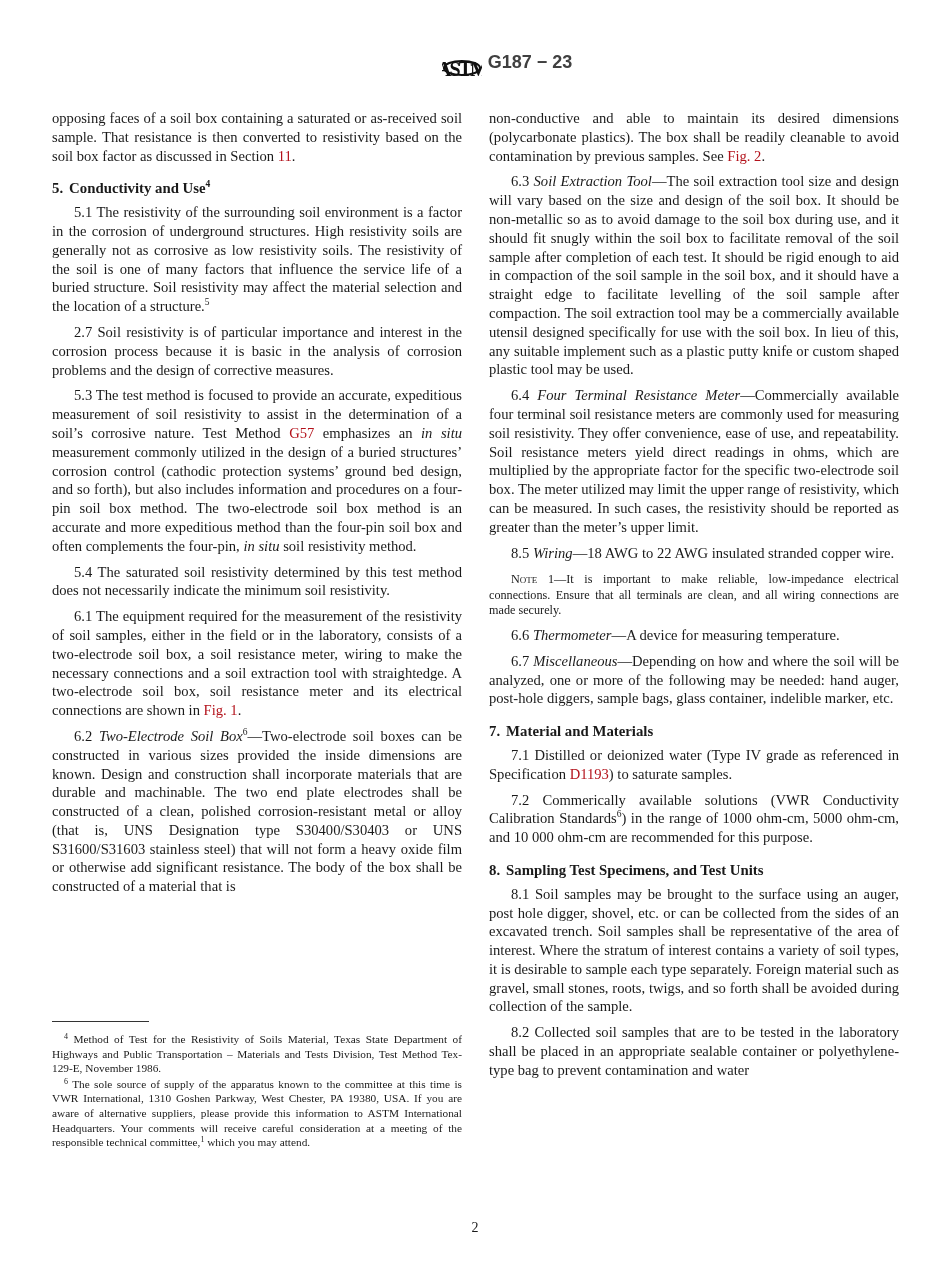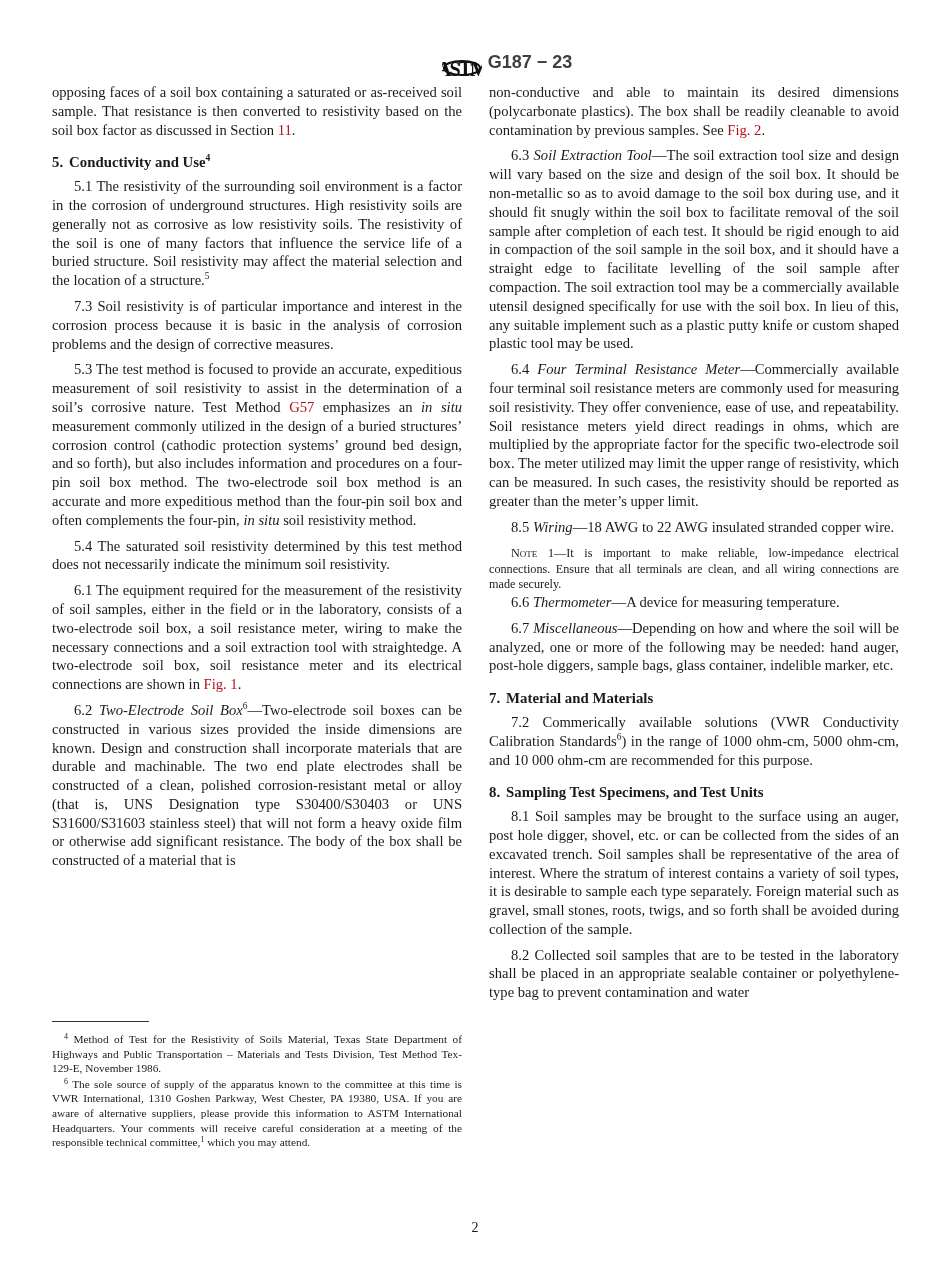--- a/index.html
+++ b/index.html
@@ -11,39 +11,39 @@
     .header {
       position: absolute; top: 52px; left: 0; width: 950px; height: 34px;
       display: flex; justify-content: center; gap: 6px; padding-left: 32px;
     }
     .logo { width: 40px; height: 32px; }
     .designation {
       font-family: "Liberation Sans", "DejaVu Sans", sans-serif;
       font-weight: bold; font-size: 18px; color: #404040;
     }
     .col {
-      position: absolute; top: 83px; width: 410px;
+      position: absolute; top: 109px; width: 410px;
       font-size: 14.6px; line-height: 18.8px; text-align: justify;
       hyphens: manual;
       font-family: Liberation Serif, serif;
     }
     .col.left { left: 52px; }
     .col.right { left: 489px; }
     p { margin: 0 0 7px 0; text-indent: 0; }
     p.para { text-indent: 22px; }
     p.first { text-indent: 0; }
     h2 {
       font-size: 14.8px; font-weight: bold; margin: 14px 0 5px 0; line-height: 18.8px;
     }
     h2 .num { margin-right: 6px; }
     .link { color: #b3121b; }
     sup { font-size: 9.5px; line-height: 0; vertical-align: 6px; }
     em { font-style: italic; }
     .note {
-      font-size: 12.2px; line-height: 15.2px; text-indent: 22px; margin: 10px 0 1px 0;
+      font-size: 12.2px; line-height: 15.2px; text-indent: 22px; margin: 10px 0 8px 0;
     }
     .note .smallcaps { font-variant: small-caps; }
     .footnotes {
       position: absolute; left: 52px; top: 1021px; width: 410px;
     }
     .fn-rule { width: 97px; height: 1px; background: #333; margin-bottom: 10px; }
     .fn {
       font-size: 11.3px; line-height: 14.6px; text-align: justify; text-indent: 12px; margin: 0 0 1px 0;
     }
     .fn sup { font-size: 8px; vertical-align: 4px; }
@@ -60,21 +60,21 @@
     <text x="20" y="24" text-anchor="middle" font-family="Liberation Serif, serif" font-weight="bold" font-size="20" fill="#111" letter-spacing="-2">ASTM</text>
   </svg>
   <span class="designation">G187 − 23</span>
 </div>
 
 <div class="col left">
   <p class="first"><span>opposing faces of a soil box containing a saturated or as-received soil sample. That resistance is then converted to resistivity based on the soil box factor as discussed in Section </span><span class="link">11</span><span>.</span></p>
 
   <h2><span class="num">5.</span><span>Conductivity and Use</span><sup>4</sup></h2>
   <p class="para"><span>5.1  The resistivity of the surrounding soil environment is a factor in the corrosion of underground structures. High resistivity soils are generally not as corrosive as low resistivity soils. The resistivity of the soil is one of many factors that influence the service life of a buried structure. Soil resistivity may affect the material selection and the location of a structure.</span><sup>5</sup></p>
-  <p class="para">7.3  Soil resistivity is of particular importance and interest in the corrosion process because it is basic in the analysis of corrosion problems and the design of corrective measures.</p>
+  <p class="para">2.7  Soil resistivity is of particular importance and interest in the corrosion process because it is basic in the analysis of corrosion problems and the design of corrective measures.</p>
   <p class="para"><span>5.3 The test method is focused to provide an accurate, expeditious measurement of soil resistivity to assist in the determination of a soil’s corrosive nature. Test Method </span><span class="link">G57</span><span> emphasizes an </span><em>in situ</em><span> measurement commonly utilized in the design of a buried structures’ corrosion control (cathodic protection systems’ ground bed design, and so forth), but also includes information and procedures on a four-pin soil box method. The two-electrode soil box method is an accurate and more expeditious method than the four-pin soil box and often complements the four-pin, </span><em>in situ</em><span> soil resistivity method.</span></p>
   <p class="para">5.4 The saturated soil resistivity determined by this test method does not necessarily indicate the minimum soil resistivity.</p>
 
   <p class="para"><span>6.1 The equipment required for the measurement of the resistivity of soil samples, either in the field or in the laboratory, consists of a two-electrode soil box, a soil resistance meter, wiring to make the necessary connections and a soil extraction tool with straightedge. A two-electrode soil box, soil resistance meter and its electrical connections are shown in </span><span class="link">Fig. 1</span><span>.</span></p>
   <p class="para"><span>6.2  </span><em>Two-Electrode Soil Box</em><sup>6</sup><span>—Two-electrode soil boxes can be constructed in various sizes provided the inside dimensions are known. Design and construction shall incorporate materials that are durable and machinable. The two end plate electrodes shall be constructed of a clean, polished corrosion-resistant metal or alloy (that is, UNS Designation type S30400/S30403 or UNS S31600/S31603 stainless steel) that will not form a heavy oxide film or otherwise add significant resistance. The body of the box shall be constructed of a material that is</span></p>
 </div>
 
 <div class="footnotes">
   <div class="fn-rule"></div>
   <p class="fn"><sup>4</sup> <span>Method of Test for the Resistivity of Soils Material, Texas State Department of Highways and Public Transportation – Materials and Tests Division, Test Method Tex-129-E, November 1986.</span></p>
@@ -84,20 +84,21 @@
 <div class="col right">
   <p class="first"><span>non-conductive and able to maintain its desired dimensions (polycarbonate plastics). The box shall be readily cleanable to avoid contamination by previous samples. See </span><span class="link">Fig. 2</span><span>.</span></p>
   <p class="para"><span>6.3  </span><em>Soil Extraction Tool</em><span>—The soil extraction tool size and design will vary based on the size and design of the soil box. It should be non-metallic so as to avoid damage to the soil box during use, and it should fit snugly within the soil box to facilitate removal of the soil sample after completion of each test. It should be rigid enough to aid in compaction of the soil sample in the soil box, and it should have a straight edge to facilitate levelling of the soil sample after compaction. The soil extraction tool may be a commercially available utensil designed specifically for use with the soil box. In lieu of this, any suitable implement such as a plastic putty knife or custom shaped plastic tool may be used.</span></p>
   <p class="para"><span>6.4  </span><em>Four Terminal Resistance Meter</em><span>—Commercially available four terminal soil resistance meters are commonly used for measuring soil resistivity. They offer convenience, ease of use, and repeatability. Soil resistance meters yield direct readings in ohms, which are multiplied by the appropriate factor for the specific two-electrode soil box. The meter utilized may limit the upper range of resistivity, which can be measured. In such cases, the resistivity should be reported as greater than the meter’s upper limit.</span></p>
   <p class="para"><span>8.5  </span><em>Wiring</em><span>—18 AWG to 22 AWG insulated stranded copper wire.</span></p>
   <p class="note"><span class="smallcaps">Note 1</span><span>—It is important to make reliable, low-impedance electrical connections. Ensure that all terminals are clean, and all wiring connections are made securely.</span></p>
   <p class="para"><span>6.6  </span><em>Thermometer</em><span>—A device for measuring temperature.</span></p>
   <p class="para"><span>6.7  </span><em>Miscellaneous</em><span>—Depending on how and where the soil will be analyzed, one or more of the following may be needed: hand auger, post-hole diggers, sample bags, glass container, indelible marker, etc.</span></p>
 
   <h2><span class="num">7.</span><span>Material and Materials</span></h2>
+  <p class="para"><span>7.1 Distilled or deionized water (Type IV grade as referenced in Specification </span><span class="link">D1193</span><span>) to saturate samples.</span></p>
   <p class="para"><span>7.2 Commerically available solutions (VWR Conductivity Calibration Standards</span><sup>6</sup><span>) in the range of 1000 ohm-cm, 5000 ohm-cm, and 10 000 ohm-cm are recommended for this purpose.</span></p>
 
   <h2><span class="num">8.</span><span>Sampling Test Specimens, and Test Units</span></h2>
   <p class="para">8.1 Soil samples may be brought to the surface using an auger, post hole digger, shovel, etc. or can be collected from the sides of an excavated trench. Soil samples shall be representative of the area of interest. Where the stratum of interest contains a variety of soil types, it is desirable to sample each type separately. Foreign material such as gravel, small stones, roots, twigs, and so forth shall be avoided during collection of the sample.</p>
   <p class="para">8.2 Collected soil samples that are to be tested in the laboratory shall be placed in an appropriate sealable container or polyethylene-type bag to prevent contamination and water</p>
 </div>
 
 <div class="page-number">2</div>
 
 </body></html>

